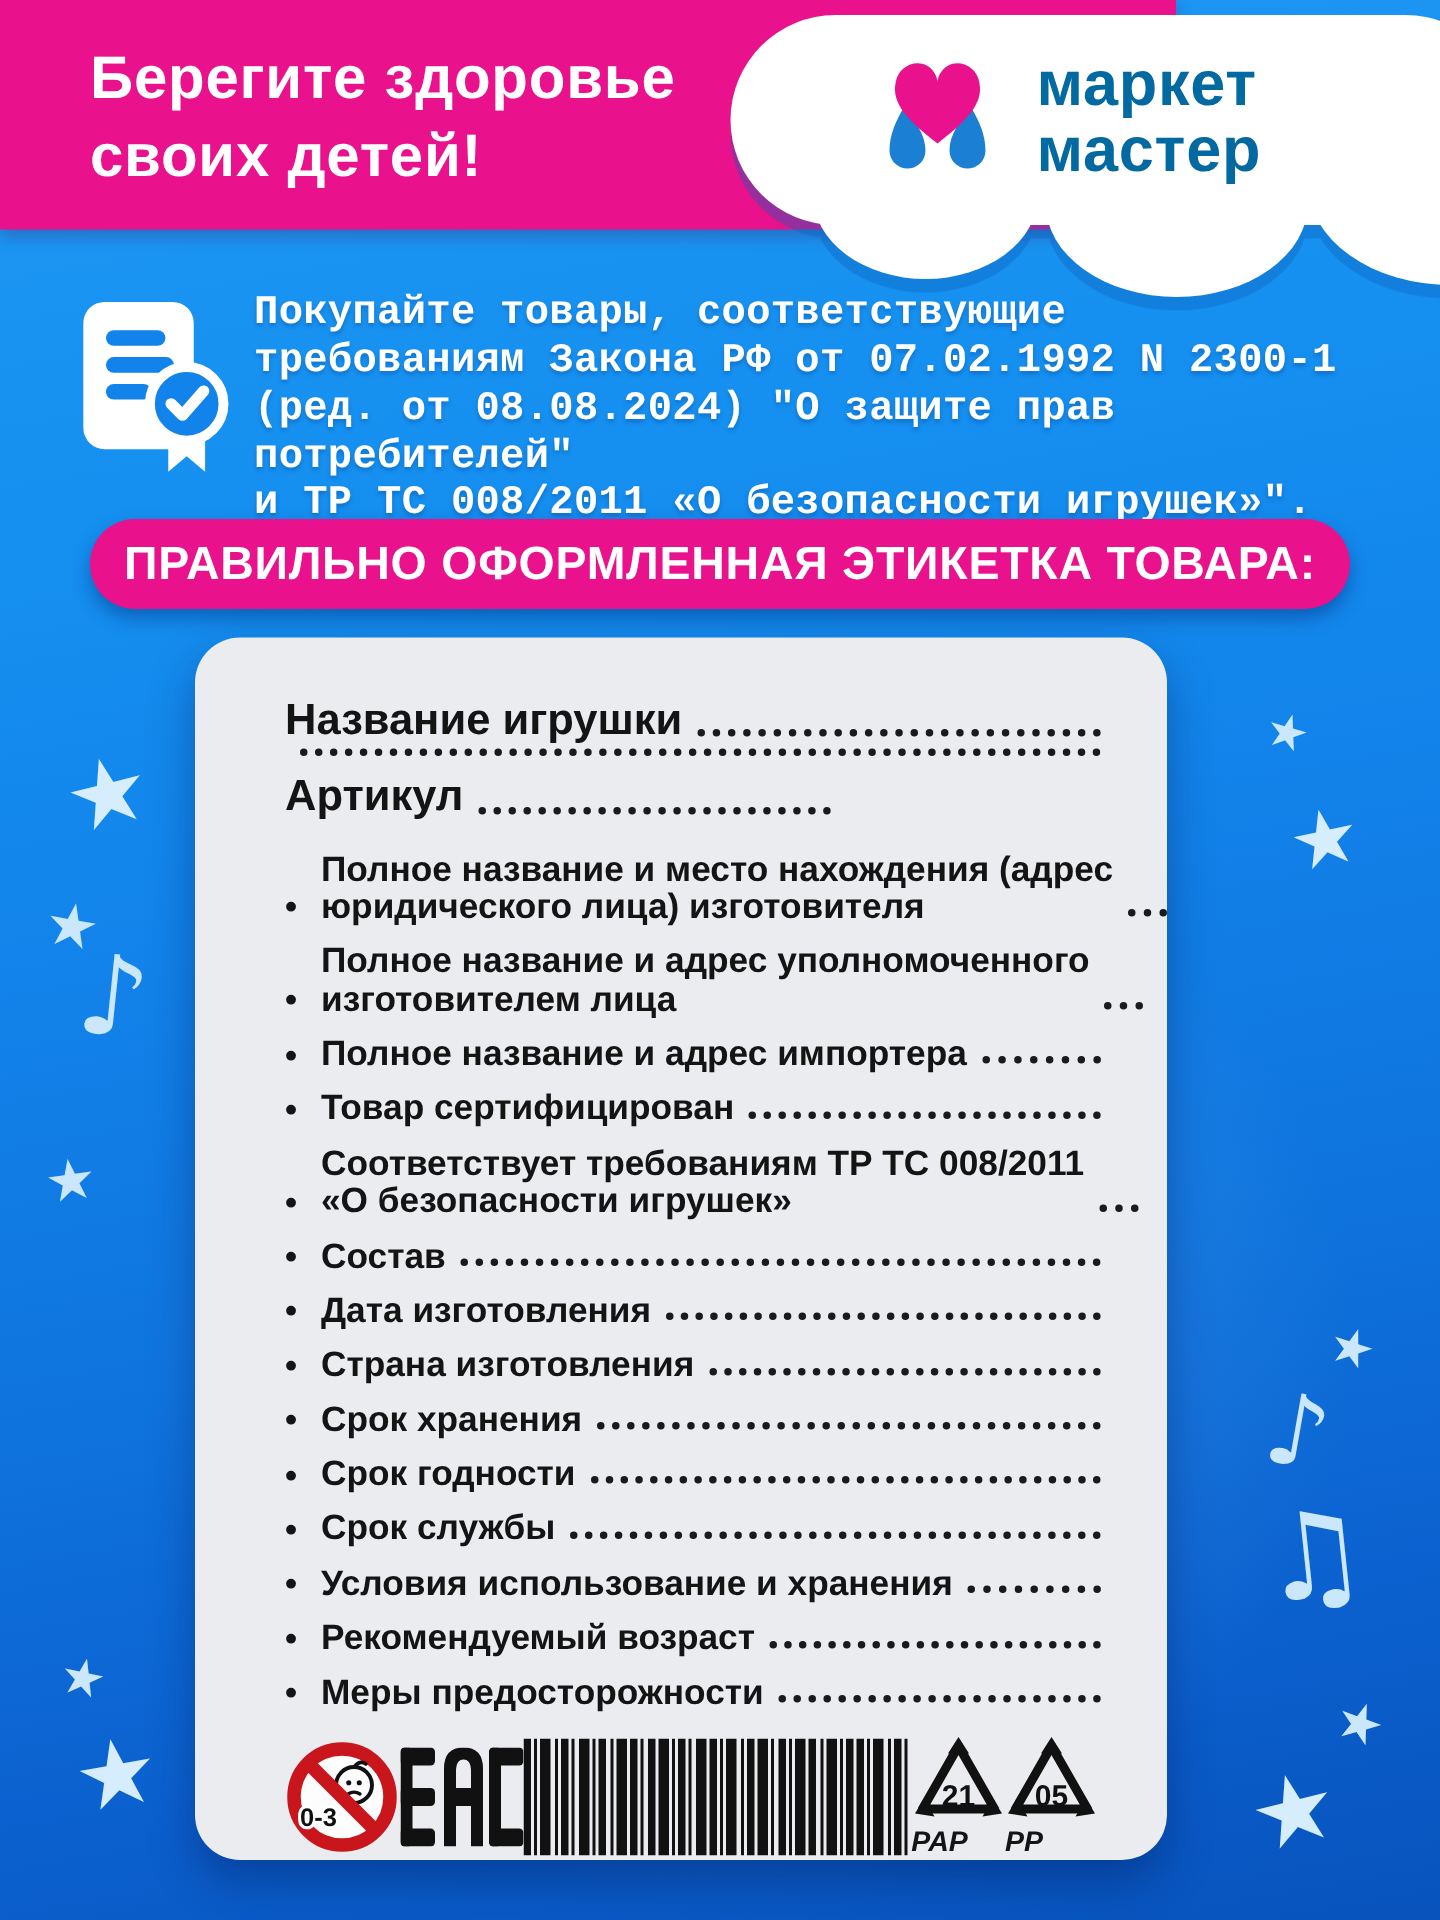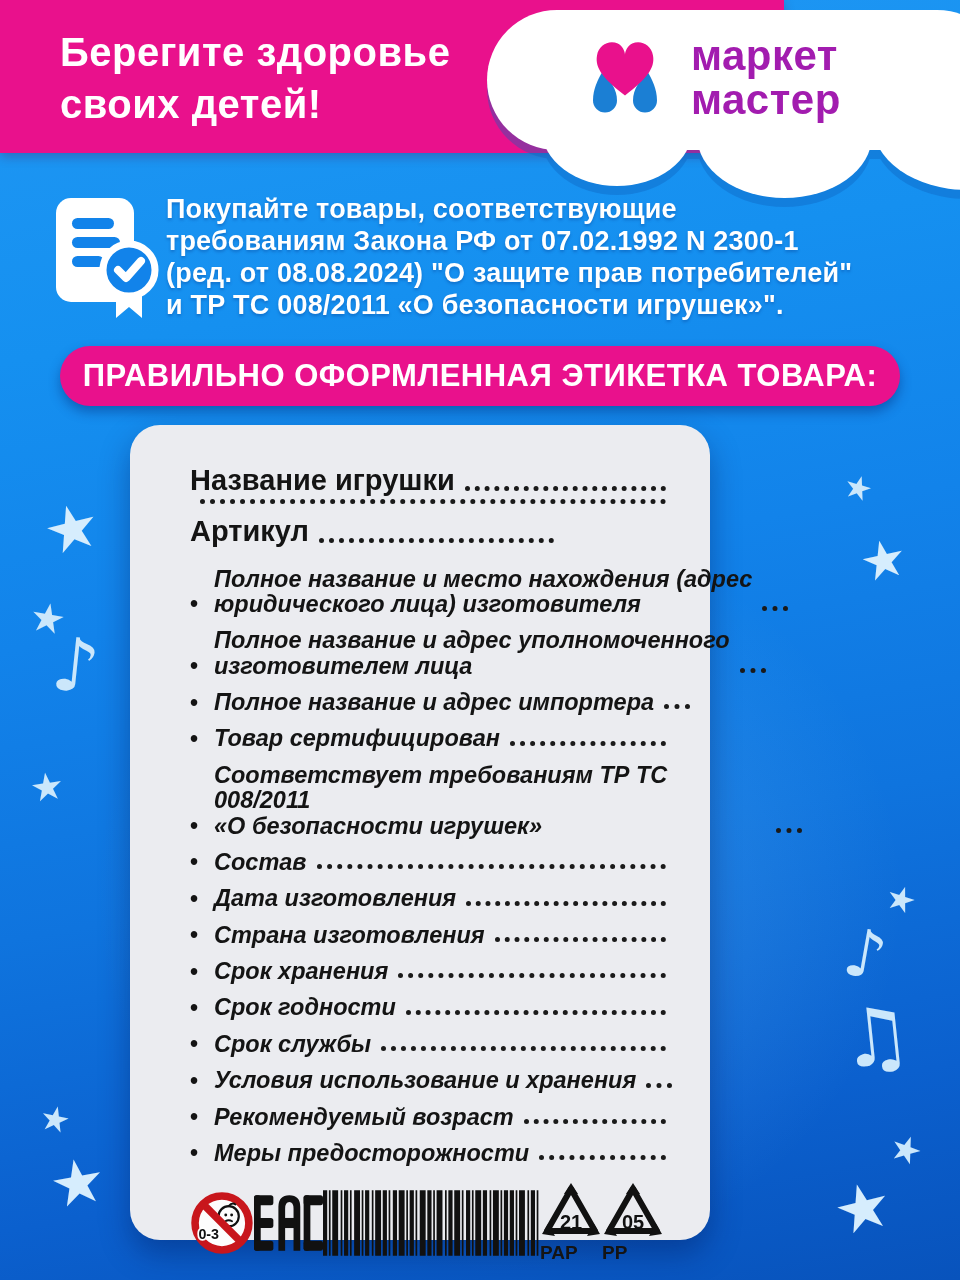--- a/index.html
+++ b/index.html
@@ -26,55 +26,55 @@
   .cloud {
     position:absolute; top:10px; left:487px; width:520px; height:140px;
     background:#fff; border-radius:78px;
     filter:drop-shadow(0 9px 0 rgba(12,96,188,.38));
   }
   .cloud-bump { position:absolute; background:#fff; border-radius:50%; }
   .bump1 { width:150px; height:112px; left:55px;  bottom:-36px; }
   .bump2 { width:175px; height:125px; left:210px; bottom:-48px; }
   .bump3 { width:190px; height:135px; left:385px; bottom:-40px; }
   .logo-row { position:relative; display:flex; align-items:center; gap:26px; padding:22px 0 0 98px; z-index:2; }
-  .logo-name { color:#a21caf; font-size:42px; line-height:1.04; white-space:pre-line; letter-spacing:.5px; }
+  .logo-name { color:#0369a1; font-size:42px; line-height:1.04; white-space:pre-line; letter-spacing:.5px; }
 
   
   .intro { position:absolute; top:190px; left:48px; width:880px; display:flex; align-items:flex-start; }
   .intro-text {
-    margin-top:4px; color:#fff; font-size:27px; line-height:1.18;
-    white-space:pre-line; text-shadow:0 2px 3px rgba(0,40,120,.3); letter-spacing:.2px;
+    margin-left:10px; margin-top:4px; color:#fff; font-size:27px; line-height:1.18;
+    white-space:pre-line; text-shadow:0 2px 3px rgba(0,40,120,.3); letter-spacing:.2px;font-family:Liberation Mono, monospace;
   }
 
   
   .banner {
     position:absolute; top:346px; left:60px; width:840px; height:60px;
     background:#E9118C; border-radius:32px; display:flex; align-items:center; justify-content:center;
     color:#ffffff; font-size:31px; letter-spacing:.5px;
     box-shadow:0 6px 12px rgba(0,25,100,.38);
   }
 
   
   .card {
-    position:absolute; top:425px; left:130px; width:580px; height:815px;
+    position:absolute; top:425px; left:130px; width:648px; height:815px;
     background:#EBECF0; border-radius:30px; padding:36px 42px 0 60px;
     box-shadow:0 14px 30px rgba(0,25,90,.40); color:#141414;
   }
   .field-row { display:flex; align-items:flex-end; font-size:29px; line-height:1.32; }
   .leader { flex:1 1 auto; min-width:26px; border-bottom:5px dotted #1a1a1a; margin:0 2px 8px 10px; }
   .leader.short { flex:0 0 235px; }
   .bullets { list-style:none; margin-top:16px; }
   .bullet-item { display:flex; align-items:flex-end; margin-top:11px; font-size:23.5px; }
   .bullet-mark { flex:none; width:24px; font-size:23px; line-height:1.08; }
-  .bullet-text { flex:none; max-width:552px; line-height:1.08; white-space:pre-line;font-style:italic; }
+  .bullet-text { flex:none; max-width:552px; line-height:1.08; white-space:pre-line; }
   .bullet-item .leader { margin-bottom:6px; }
 
   
   .marks { display:flex; align-items:center; justify-content:space-between; margin-top:16px; padding-right:4px; }
-  .recycle-label { font-size:19px; }
+  .recycle-label { font-size:19px;font-style:italic; }
 
   
   .deco {
     position:absolute; color:#CBE7FB; font-family:"DejaVu Sans", sans-serif;
     line-height:1; user-select:none; z-index:1;
   }
 </style>
 </head>
 <body>
 

